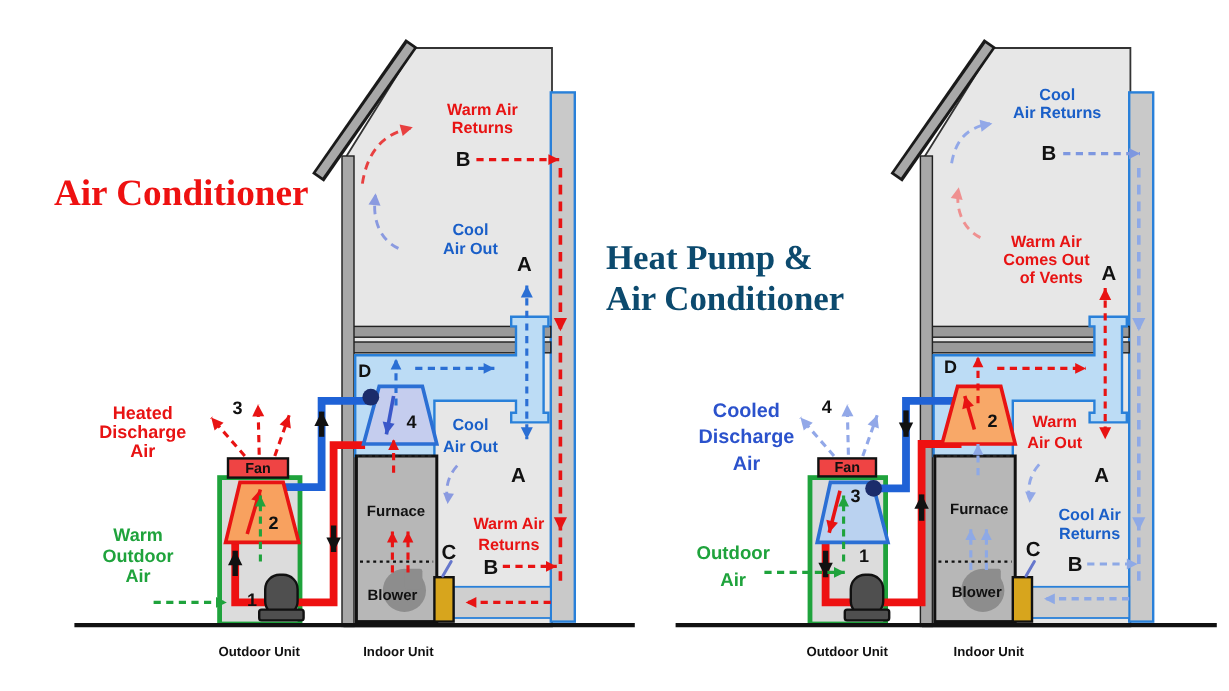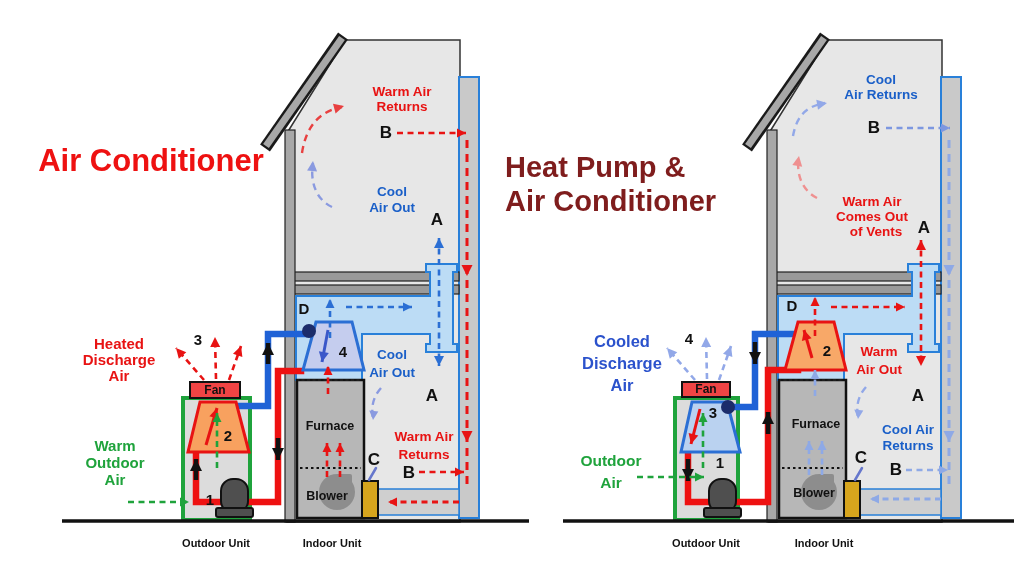--- a/index.html
+++ b/index.html
@@ -1,28 +1,28 @@
 <!DOCTYPE html>
 <html><head>
 <meta charset="utf-8">
 <style>
   html,body{margin:0;padding:0;background:#fff;}
   #stage{position:relative;width:1024px;height:576px;background:#fff;overflow:hidden;
          font-family:"Liberation Sans",sans-serif;}
-  .title{position:absolute;font-weight:bold;line-height:1.08;}
+  .title{position:absolute;font-weight:bold;line-height:1.08;font-family:Liberation Serif, serif;}
   #title-left{left:8px;top:144px;width:286px;text-align:center;font-size:31px;}
   #title-right{left:505px;top:150px;font-size:29px;line-height:34px;}
   svg text{font-family:"Liberation Sans",sans-serif;font-weight:bold;}
 </style>
 </head>
 <body>
 
 <div id="stage">
   <div id="title-left" class="title" style="color: rgb(238, 17, 17);">Air Conditioner</div>
-  <div id="title-right" class="title" style="color: #7f1d1d;">
+  <div id="title-right" class="title" style="color: #0c4a6e; margin-top: 48px;">
     <div>Heat Pump &amp;</div>
     <div>Air Conditioner</div>
   </div>
   <div id="svg-holder">
       <svg width="1024" height="576" viewBox="0 0 1024 576" style="position:absolute;left:0;top:0">
         <g>
           <polygon points="287,133 345,40 460,40 460,522 287,522" fill="#e7e7e7" stroke="#333" stroke-width="1.5"></polygon>
           <rect x="459" y="77" width="20" height="441" rx="0" fill="#c9c9c9" stroke="#2980d9" stroke-width="2"></rect>
           <rect x="378" y="489" width="81" height="26" rx="0" fill="#cfcfcf" stroke="#2980d9" stroke-width="1.5"></rect>
           <rect x="294" y="272" width="165" height="9" rx="0" fill="#9a9a9a" stroke="#222" stroke-width="1.2"></rect>

